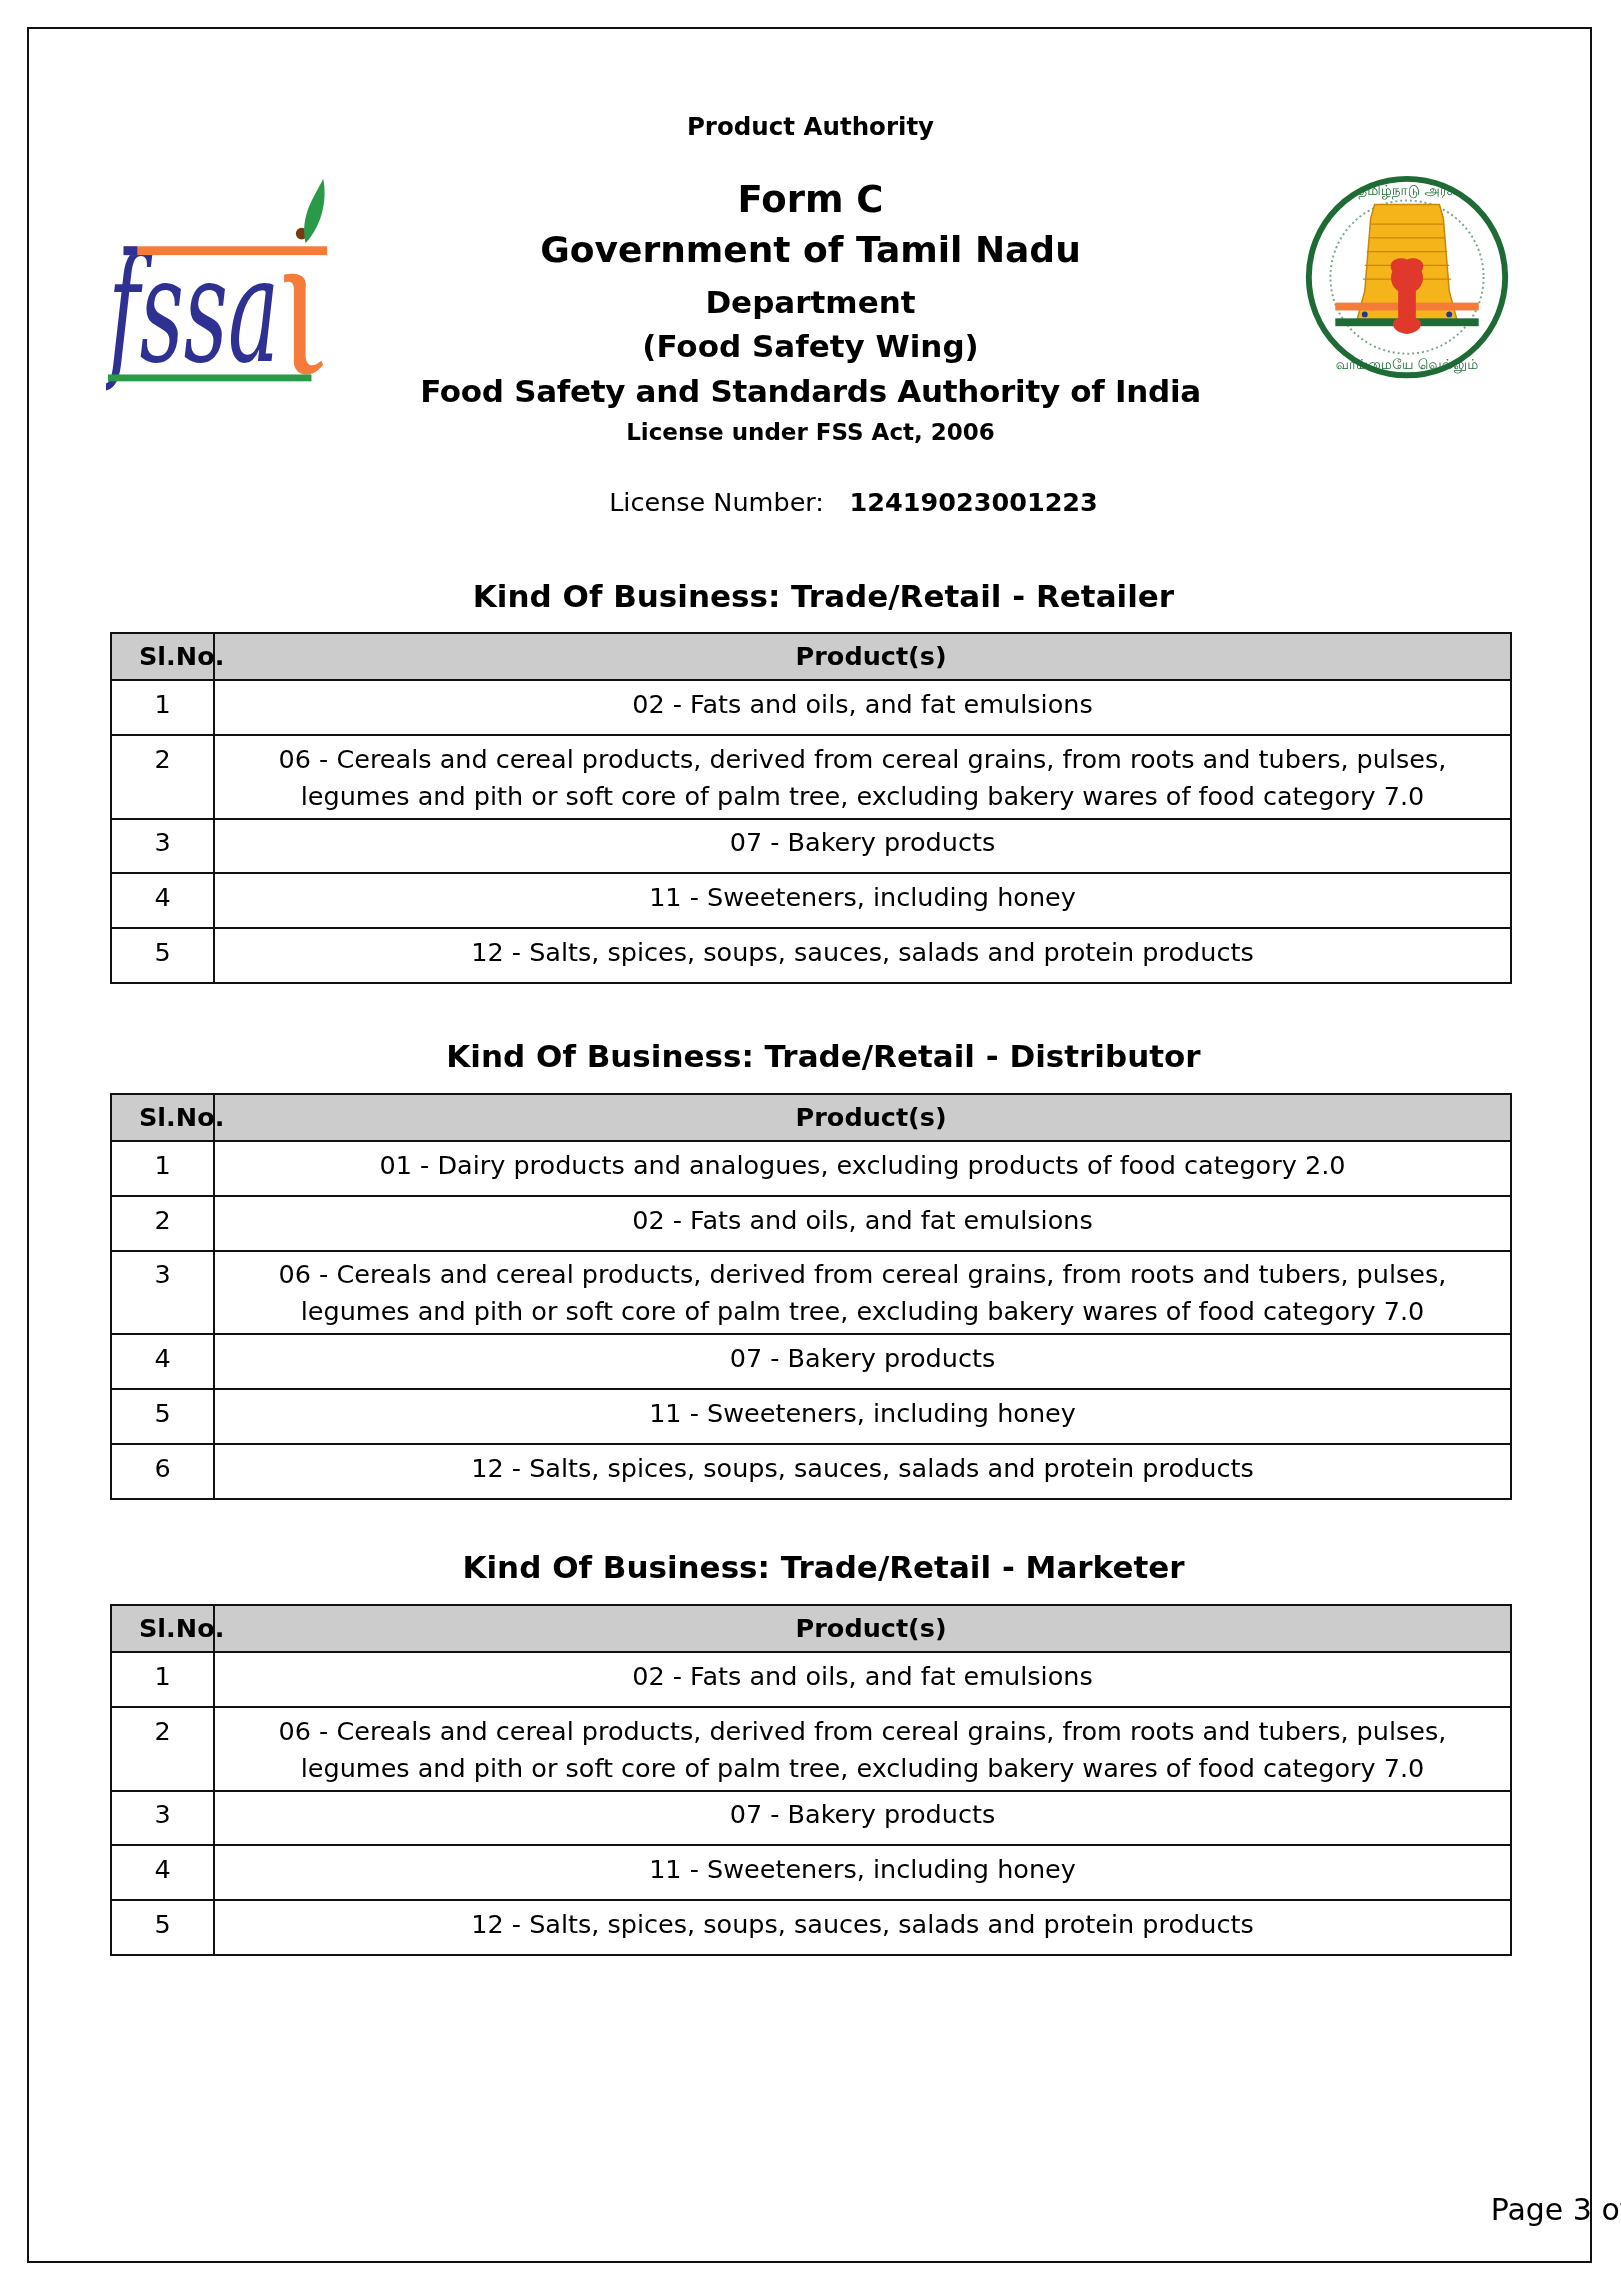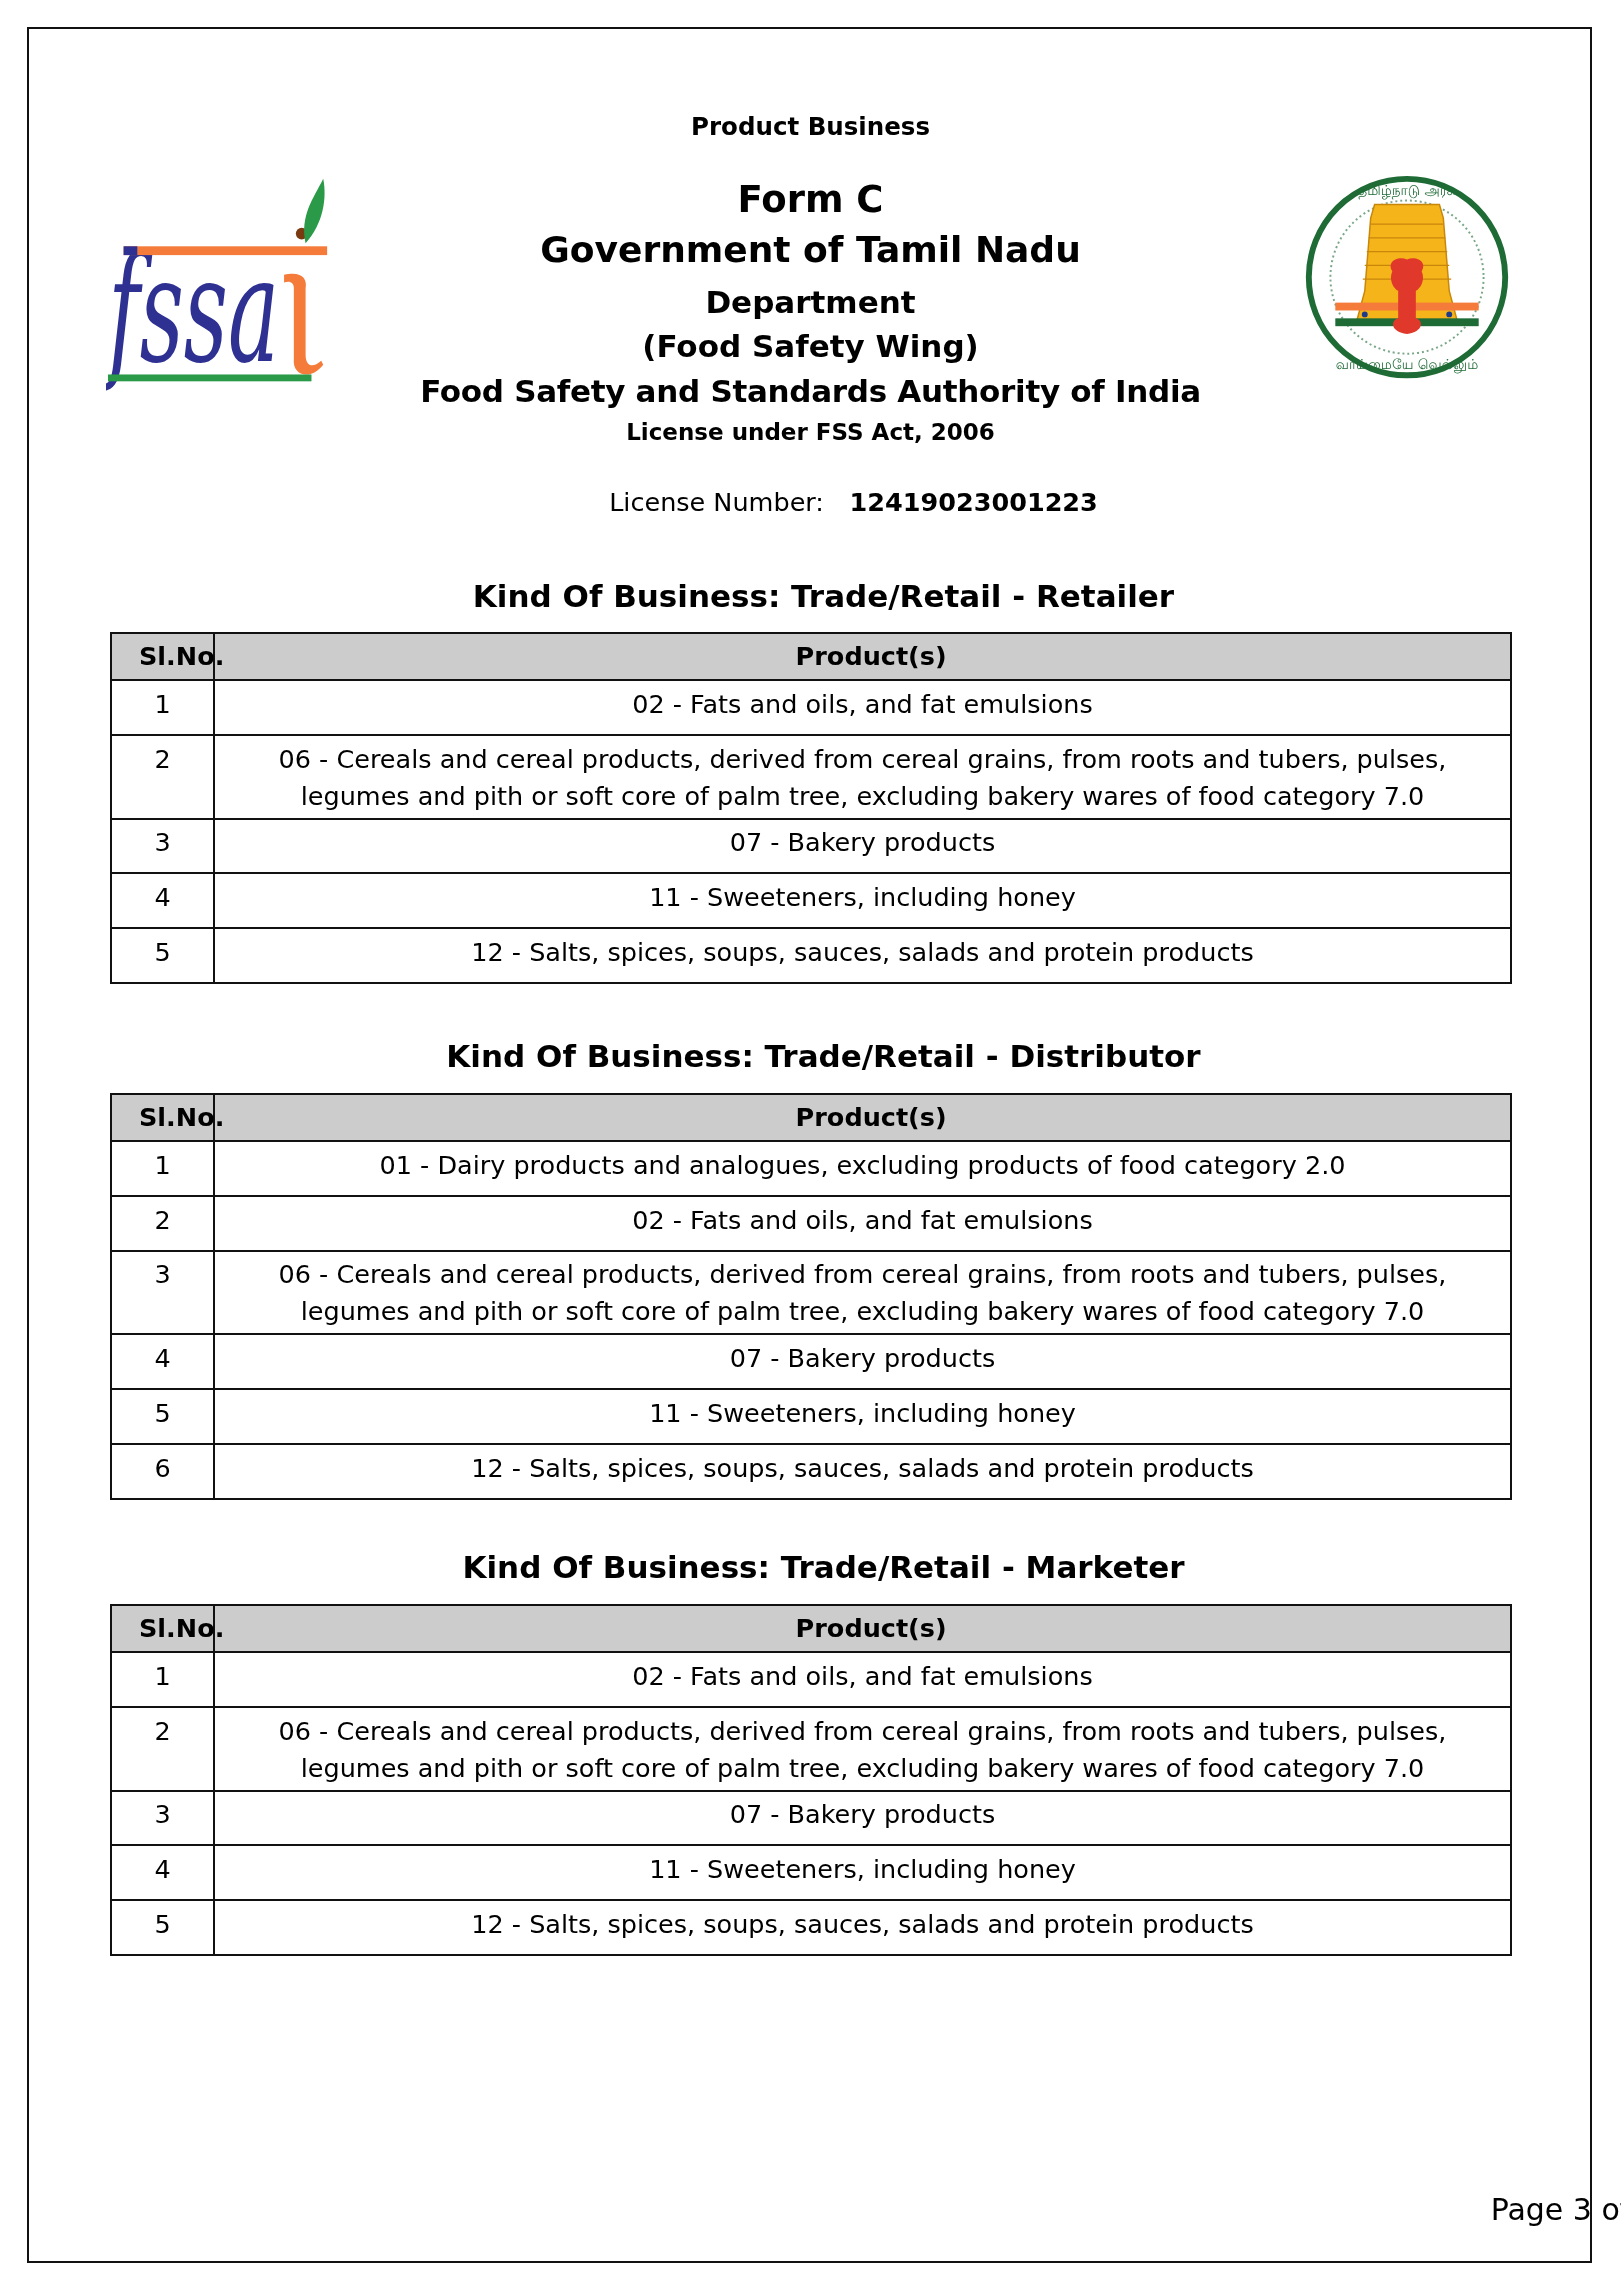--- a/index.html
+++ b/index.html
@@ -61,21 +61,21 @@
   </g>
   <rect x="40" y="132" width="146" height="8" fill="#f47b3a"></rect>
   <rect x="40" y="148" width="146" height="8" fill="#1e6b36"></rect>
   <circle cx="70" cy="144" r="3" fill="#1e3a8a"></circle>
     <circle cx="156" cy="144" r="3" fill="#1e3a8a"></circle>
   <path d="M98 100 C92 90 104 84 113 88 C122 84 134 90 128 100 C132 110 126 118 122 120 L122 148 C130 150 130 162 113 164 C96 162 96 150 104 148 L104 120 C100 118 94 110 98 100 Z" fill="#e0392b"></path>
   <text x="113" y="200" text-anchor="middle" font-family="DejaVu Sans, sans-serif" font-size="14" fill="#1e6b36">வாய்மையே வெல்லும்</text>
   <text x="113" y="22" text-anchor="middle" font-family="DejaVu Sans, sans-serif" font-size="14" fill="#1e6b36">தமிழ்நாடு அரசு</text>
 </svg>
 
-<div class="center-block annex">Product Business</div>
+<div class="center-block annex">Product Authority</div>
 <div class="center-block t-form">Form C</div>
 <div class="center-block t-gov">Government of Tamil Nadu</div>
 <div class="center-block t-dept">Department</div>
 <div class="center-block t-wing">(Food Safety Wing)</div>
 <div class="center-block t-fssai">Food Safety and Standards Authority of India</div>
 <div class="center-block t-act">License under FSS Act, 2006</div>
 <div class="center-block lic">
   <span class="lbl">License Number:</span><span class="val">12419023001223</span>
 </div>
 

